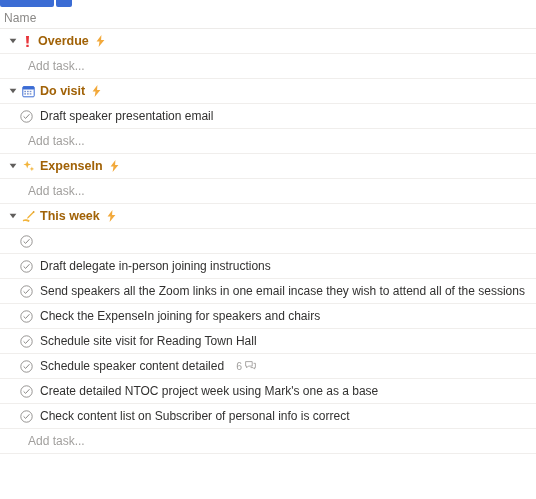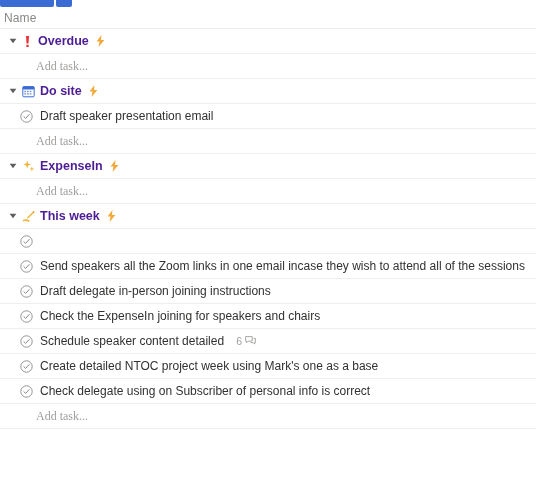--- a/index.html
+++ b/index.html
@@ -87,37 +87,36 @@
     line-height: 1;
     margin-right: 5px;
     display: flex;
     align-items: center;
   }
   .group-emoji svg { display: block; }
 
   .group-title {
     font-weight: bold;
     font-size: 12.5px;
-    color: #4c1d95;
+    color: #a16207;
     white-space: nowrap;
   }
 
   .bolt {
     margin-left: 7px;
     display: flex;
     align-items: center;
     flex: 0 0 auto;
   }
   .bolt svg { display: block; }
 
   
   .addtask-row {
     height: 25px;
-    padding-left: 36px;
-    font-family: Liberation Serif, serif;
+    padding-left: 28px;
   }
   .addtask-label {
     color: #a19f9d;
     font-size: 12px;
   }
 
   
   .task-row {
     height: 25px;
     padding-left: 18px;
@@ -202,21 +201,21 @@
           <g fill="#7a93cf">
             <rect x="2.3" y="5.8" width="1.7" height="1.4"></rect>
             <rect x="5.0" y="5.8" width="1.7" height="1.4"></rect>
             <rect x="7.7" y="5.8" width="1.7" height="1.4"></rect>
             <rect x="2.3" y="8.2" width="1.7" height="1.4"></rect>
             <rect x="5.0" y="8.2" width="1.7" height="1.4"></rect>
             <rect x="7.7" y="8.2" width="1.7" height="1.4"></rect>
           </g>
         </svg>
       </span>
-      <span class="group-title">Do site</span>
+      <span class="group-title">Do visit</span>
       <span class="bolt">
         <svg width="9" height="12" viewBox="0 0 9 12" xmlns="http://www.w3.org/2000/svg">
           <path d="M5.4 0 L0.6 6.6 L3.5 6.6 L2.6 12 L8.4 4.9 L5.1 4.9 L5.4 0 Z" fill="#f2a93b"></path>
         </svg>
       </span>
     </div>
     <div class="row task-row">
       <span class="task-check">
         <svg width="13" height="13" viewBox="0 0 13 13" xmlns="http://www.w3.org/2000/svg">
           <circle cx="6.5" cy="6.5" r="5.7" fill="none" stroke="#8a8886" stroke-width="0.9"></circle>
@@ -278,39 +277,48 @@
         </svg>
       </span>
     </div>
     <div class="row task-row">
       <span class="task-check">
         <svg width="13" height="13" viewBox="0 0 13 13" xmlns="http://www.w3.org/2000/svg">
           <circle cx="6.5" cy="6.5" r="5.7" fill="none" stroke="#8a8886" stroke-width="0.9"></circle>
           <path d="M3.9 6.7 L5.6 8.4 L9.2 4.5" fill="none" stroke="#8a8886" stroke-width="1" stroke-linecap="round" stroke-linejoin="round"></path>
         </svg>
       </span>
+      <span class="task-name">Draft delegate in-person joining instructions</span>
+    </div>
+    <div class="row task-row">
+      <span class="task-check">
+        <svg width="13" height="13" viewBox="0 0 13 13" xmlns="http://www.w3.org/2000/svg">
+          <circle cx="6.5" cy="6.5" r="5.7" fill="none" stroke="#8a8886" stroke-width="0.9"></circle>
+          <path d="M3.9 6.7 L5.6 8.4 L9.2 4.5" fill="none" stroke="#8a8886" stroke-width="1" stroke-linecap="round" stroke-linejoin="round"></path>
+        </svg>
+      </span>
       <span class="task-name">Send speakers all the Zoom links in one email incase they wish to attend all of the sessions</span>
     </div>
     <div class="row task-row">
       <span class="task-check">
         <svg width="13" height="13" viewBox="0 0 13 13" xmlns="http://www.w3.org/2000/svg">
           <circle cx="6.5" cy="6.5" r="5.7" fill="none" stroke="#8a8886" stroke-width="0.9"></circle>
           <path d="M3.9 6.7 L5.6 8.4 L9.2 4.5" fill="none" stroke="#8a8886" stroke-width="1" stroke-linecap="round" stroke-linejoin="round"></path>
         </svg>
       </span>
-      <span class="task-name">Draft delegate in-person joining instructions</span>
-    </div>
-    <div class="row task-row">
-      <span class="task-check">
-        <svg width="13" height="13" viewBox="0 0 13 13" xmlns="http://www.w3.org/2000/svg">
-          <circle cx="6.5" cy="6.5" r="5.7" fill="none" stroke="#8a8886" stroke-width="0.9"></circle>
-          <path d="M3.9 6.7 L5.6 8.4 L9.2 4.5" fill="none" stroke="#8a8886" stroke-width="1" stroke-linecap="round" stroke-linejoin="round"></path>
-        </svg>
-      </span>
       <span class="task-name">Check the ExpenseIn joining for speakers and chairs</span>
+    </div>
+    <div class="row task-row">
+      <span class="task-check">
+        <svg width="13" height="13" viewBox="0 0 13 13" xmlns="http://www.w3.org/2000/svg">
+          <circle cx="6.5" cy="6.5" r="5.7" fill="none" stroke="#8a8886" stroke-width="0.9"></circle>
+          <path d="M3.9 6.7 L5.6 8.4 L9.2 4.5" fill="none" stroke="#8a8886" stroke-width="1" stroke-linecap="round" stroke-linejoin="round"></path>
+        </svg>
+      </span>
+      <span class="task-name">Schedule site visit for Reading Town Hall</span>
     </div>
     <div class="row task-row">
       <span class="task-check">
         <svg width="13" height="13" viewBox="0 0 13 13" xmlns="http://www.w3.org/2000/svg">
           <circle cx="6.5" cy="6.5" r="5.7" fill="none" stroke="#8a8886" stroke-width="0.9"></circle>
           <path d="M3.9 6.7 L5.6 8.4 L9.2 4.5" fill="none" stroke="#8a8886" stroke-width="1" stroke-linecap="round" stroke-linejoin="round"></path>
         </svg>
       </span>
       <span class="task-name">Schedule speaker content detailed</span>
       <span class="comment-badge">
@@ -332,18 +340,18 @@
       </span>
       <span class="task-name">Create detailed NTOC project week using Mark's one as a base</span>
     </div>
     <div class="row task-row">
       <span class="task-check">
         <svg width="13" height="13" viewBox="0 0 13 13" xmlns="http://www.w3.org/2000/svg">
           <circle cx="6.5" cy="6.5" r="5.7" fill="none" stroke="#8a8886" stroke-width="0.9"></circle>
           <path d="M3.9 6.7 L5.6 8.4 L9.2 4.5" fill="none" stroke="#8a8886" stroke-width="1" stroke-linecap="round" stroke-linejoin="round"></path>
         </svg>
       </span>
-      <span class="task-name">Check delegate using on Subscriber of personal info is correct</span>
+      <span class="task-name">Check content list on Subscriber of personal info is correct</span>
     </div>
     <div class="row addtask-row">
       <span class="addtask-label">Add task...</span>
     </div>
   </div>
 
 </body></html>

